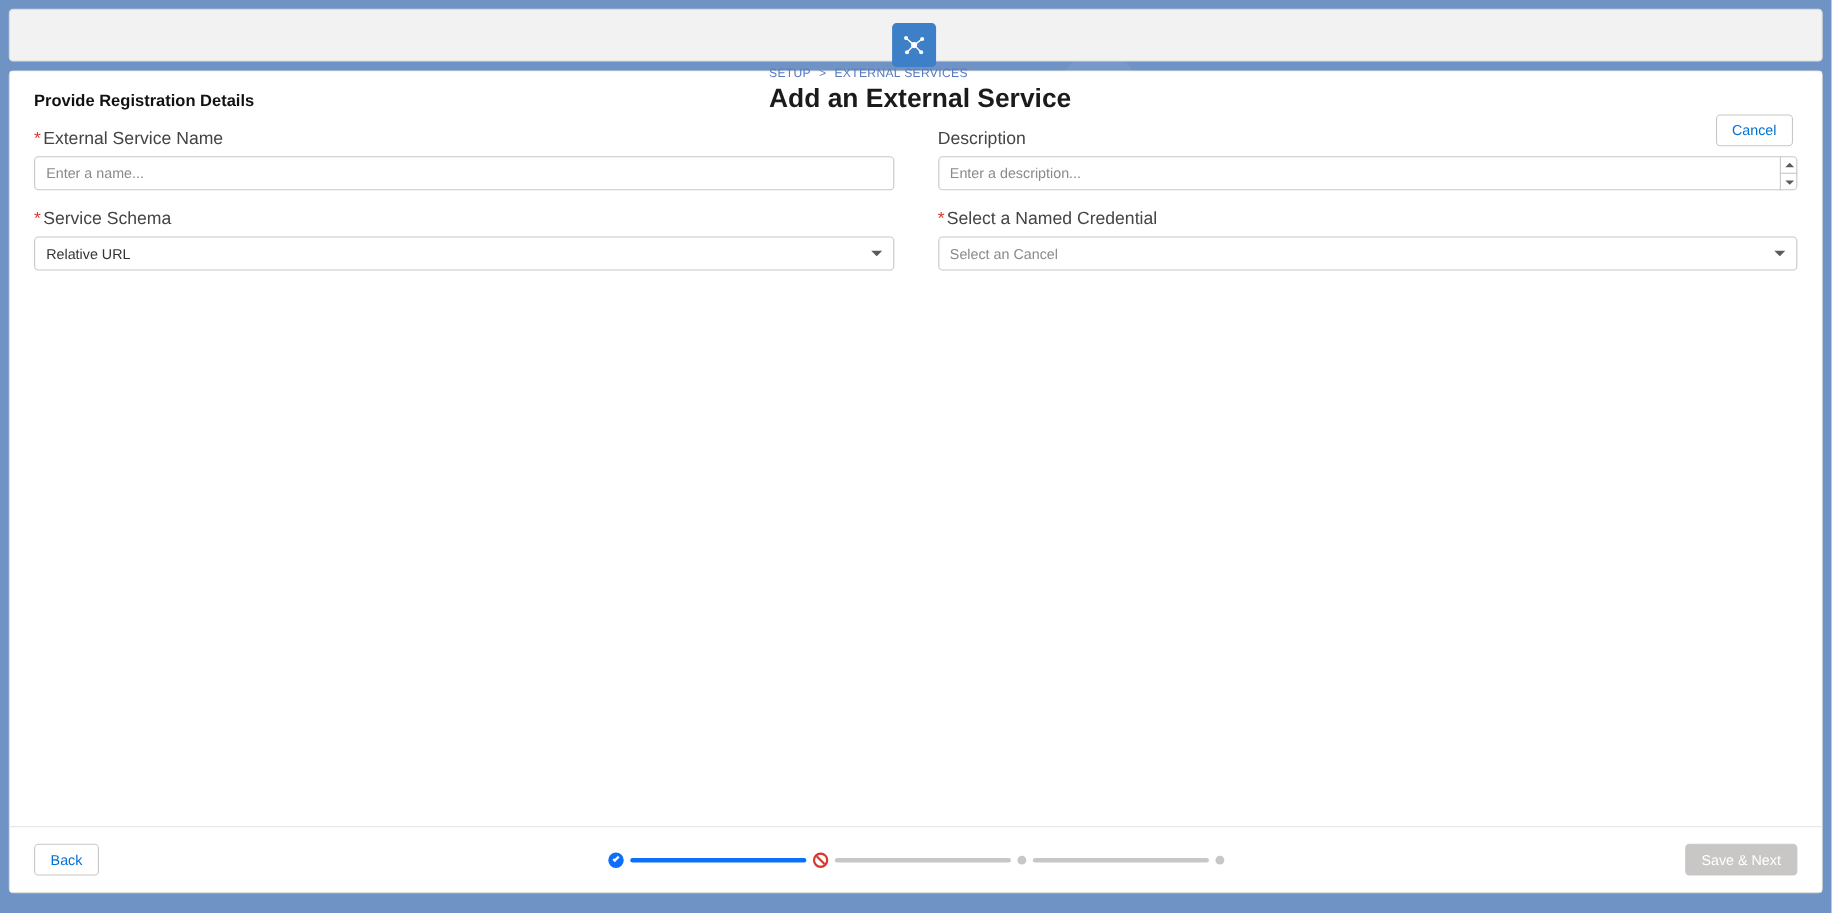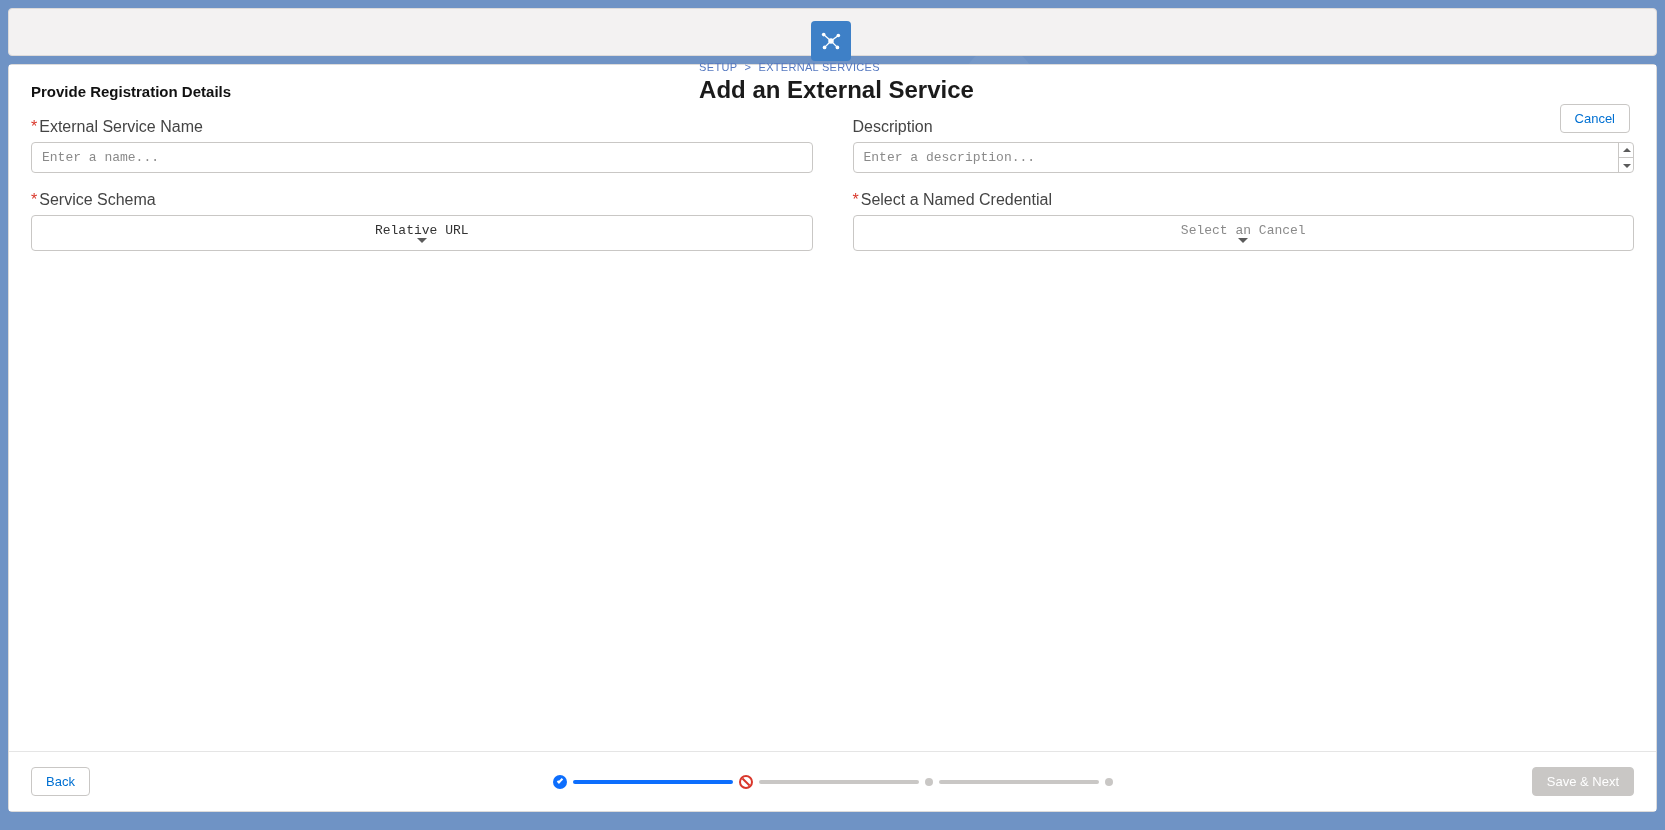--- a/index.html
+++ b/index.html
@@ -84,28 +84,26 @@
   .field label { font-size: 16px; color: #444; margin-bottom: 6px; }
   .req { color: #d9372b; margin-right: 2px; }
   .input, .select, .textarea {
     width: 100%;
     border: 1px solid #c9c7c5;
     border-radius: 4px;
     padding: 7px 10px;
     font-size: 13px;
     color: #333;
     background: #fff;
-    font-family: Liberation Mono, monospace;
   }
   .input::placeholder, .textarea::placeholder { color: #8a8a8a; }
   .select-wrap { position: relative; }
   .select-display {
     display: flex; align-items: center; justify-content: space-between;
     cursor: pointer;
-    flex-direction: column;
   }
   .select-display .val { color: #333; font-size: 13px; }
   .select-display .placeholder { color: #8a8a8a; }
   .caret {
     width: 0; height: 0;
     border-left: 5px solid transparent;
     border-right: 5px solid transparent;
     border-top: 5px solid #5b5b5b;
   }
   .desc-wrap { position: relative; }

